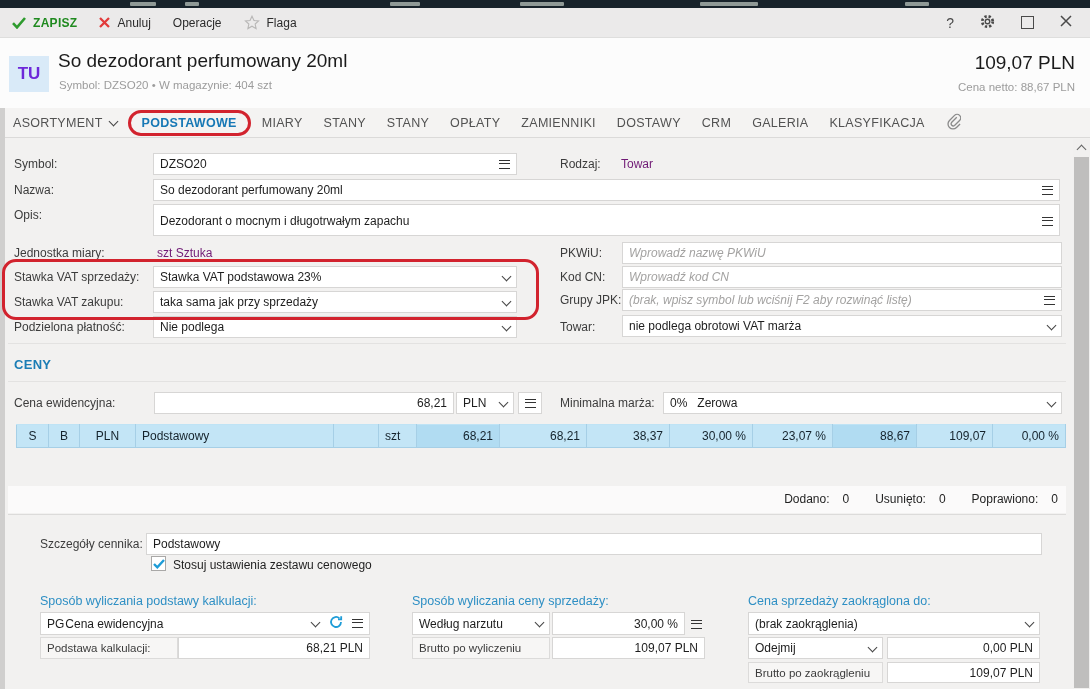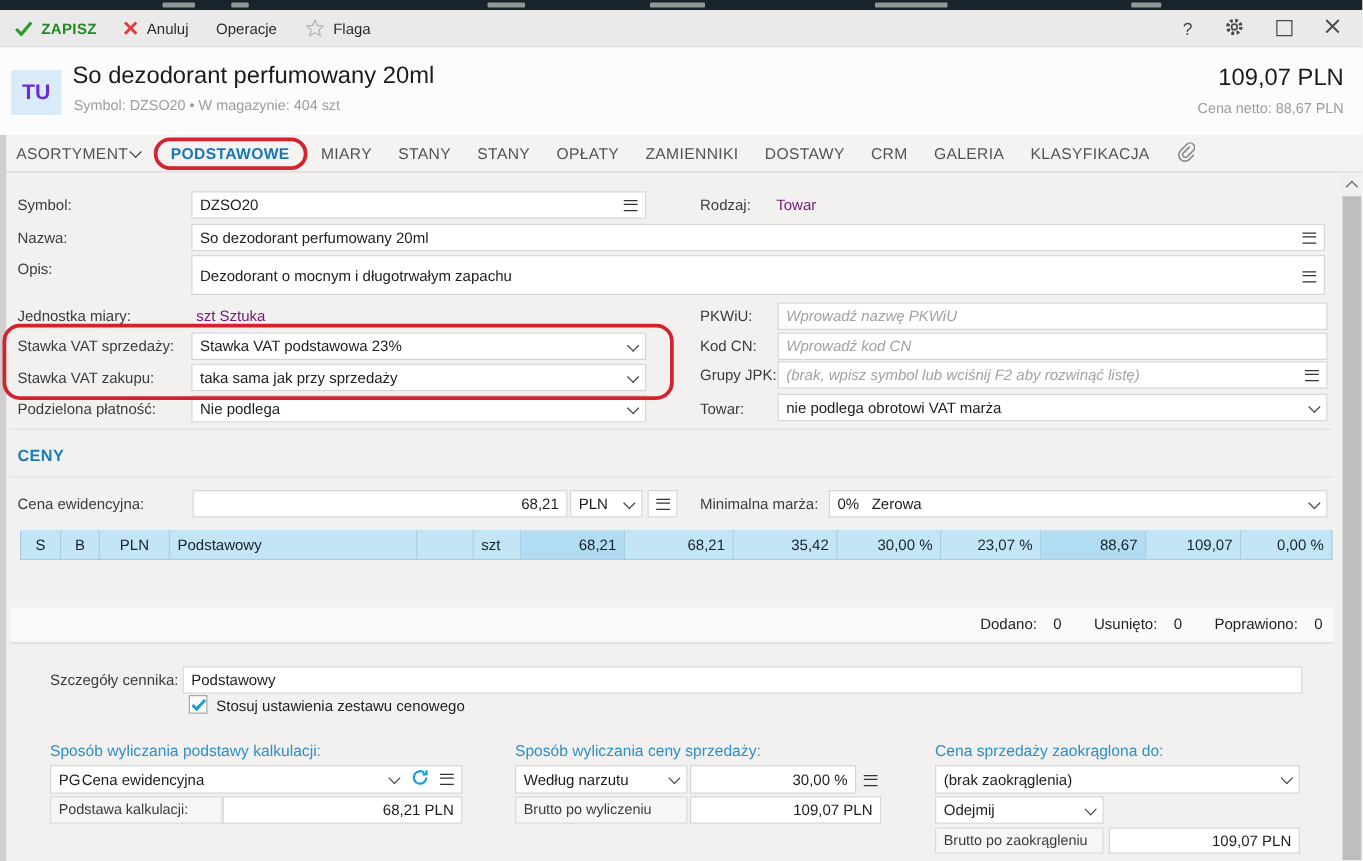--- a/index.html
+++ b/index.html
@@ -17,21 +17,21 @@
   .max-box{display:inline-block;width:11px;height:11px;border:1.4px solid #4a4a4a;}
   
   .header{position:absolute;left:0;top:38px;width:1090px;height:70px;background:#fcfcfc;}
   .badge{position:absolute;left:9px;top:18px;width:40px;height:36px;background:#d9eaf8;color:#6d28d9;font-size:17px;font-weight:bold;display:flex;align-items:center;justify-content:center;}
   .title{position:absolute;left:58px;top:12px;font-size:19px;color:#1b1b1b;}
   .subtitle{position:absolute;left:59px;top:41px;font-size:11.5px;color:#9c9c9c;}
   .price{position:absolute;right:15px;top:14px;font-size:19px;color:#1b1b1b;text-align:right;}
   .price-net{position:absolute;right:15px;top:43px;font-size:11.5px;color:#9c9c9c;text-align:right;}
   
   .tabbar{position:absolute;left:0;top:108px;width:1090px;height:30px;background:#f4f3f2;border-bottom:1px solid #dbdad9;box-sizing:border-box;display:flex;align-items:center;padding-left:13px;gap:21px;font-size:12.5px;color:#525252;letter-spacing:.3px;}
-  .tab{display:flex;align-items:center;cursor:default;white-space:nowrap;}
+  .tab{display:flex;align-items:center;gap:5px;cursor:default;white-space:nowrap;}
   .tab-active{color:#1778b5;font-weight:bold;position:relative;padding:0 4px;}
   .ring{position:absolute;inset:-6px -10px;border:3px solid #d2232e;border-radius:14px;pointer-events:none;}
   
   .lbl{position:absolute;font-size:12px;color:#3c3c3c;white-space:nowrap;}
   .field{position:absolute;height:22px;background:#fff;border:1px solid #d7d6d5;box-sizing:border-box;display:flex;align-items:center;padding:0 6px;font-size:12px;color:#1d1d1d;white-space:nowrap;overflow:hidden;}
   .ro{position:absolute;font-size:12px;color:#701a75;white-space:nowrap;}
   .ph{font-style:italic;color:#a3a2a1;}
   .cell-grey{background:#f7f6f5;border:1px solid #dcdbda;}
   .rt{justify-content:flex-end;}
   .chev{width:6px;height:6px;border-right:1.6px solid #444;border-bottom:1.6px solid #444;transform:rotate(45deg);display:inline-block;margin-left:auto;margin-bottom:2px;flex:none;}
@@ -271,21 +271,21 @@
     <tbody>
     <tr class="drow">
       <td class="c">S</td>
       <td class="c">B</td>
       <td class="c">PLN</td>
       <td class="l">Podstawowy</td>
       <td class="c"></td>
       <td class="l">szt</td>
       <td class="r hl">68,21</td>
       <td class="r">68,21</td>
-      <td class="r">35,42</td>
+      <td class="r">38,37</td>
       <td class="r">30,00 %</td>
       <td class="r">23,07 %</td>
       <td class="r hl">88,67</td>
       <td class="r">109,07</td>
       <td class="r">0,00 %</td>
     </tr>
   </tbody>
     </table>
 
   <div class="abs" style="left:8px;top:486px;width:1058px;height:27px;background:#fbfafa"></div>
@@ -354,20 +354,23 @@
 
   <div class="calc-title" style="left:748px;top:594px">Cena sprzedaży zaokrąglona do:</div>
   <div class="field" style="left:748px;top:612px;width:292px;height:23px">
     <span>(brak zaokrąglenia)</span>
     <span class="chev"></span>
   </div>
   <div class="field" style="left:748px;top:637px;width:135px">
     <span>Odejmij</span>
     <span class="chev"></span>
   </div>
+  <div class="field rt" style="left:887px;top:637px;width:153px">
+    <span>0,00 PLN</span>
+  </div>
   <div class="field cell-grey" style="left:748px;top:662px;width:135px;height:21px">
     <span style="font-size:11.5px;color:#3c3c3c">Brutto po zaokrągleniu</span>
   </div>
   <div class="field rt" style="left:887px;top:662px;width:153px;height:21px">
     <span>109,07 PLN</span>
   </div>
 
   <div class="sbar">
     <div class="btn">
         <span class="chev-up"></span>

